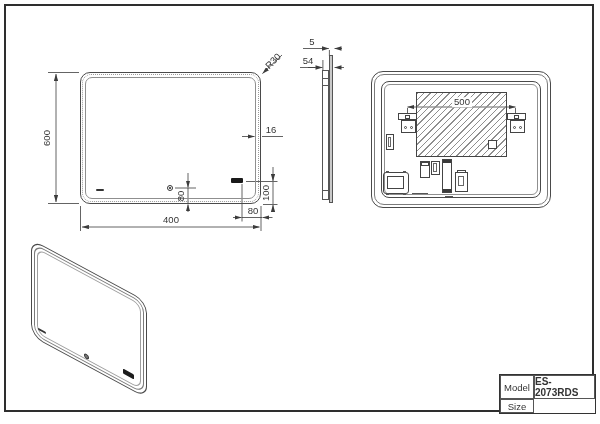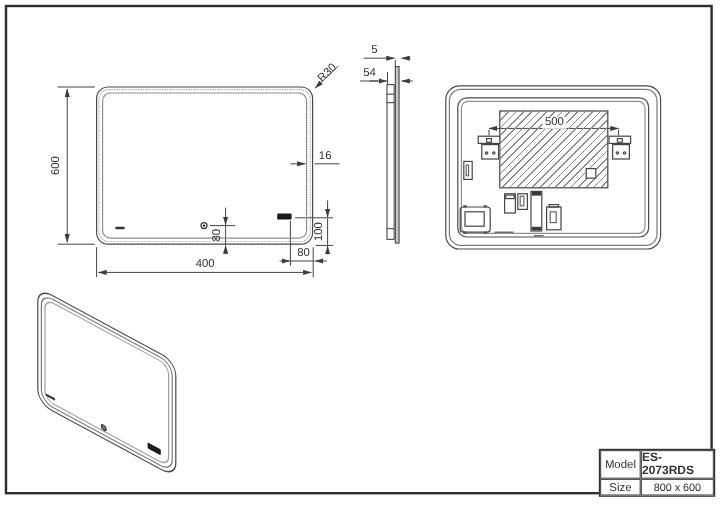--- a/index.html
+++ b/index.html
@@ -231,16 +231,15 @@
     <div class="p3d-i"></div>
     <div class="p3d-dash"></div>
     <div class="p3d-sensor"></div>
     <div class="p3d-display"></div>
   </div>
 
   <div class="abs tblock">
     <div class="tcell t-label">Model</div>
     <div class="tcell t-model-val">ES-2073RDS</div>
     <div class="tcell t-label">Size</div>
-    <div class="tcell t-size-val">800 x 600</div>
   </div>
 
 </div>
 
 </body></html>

